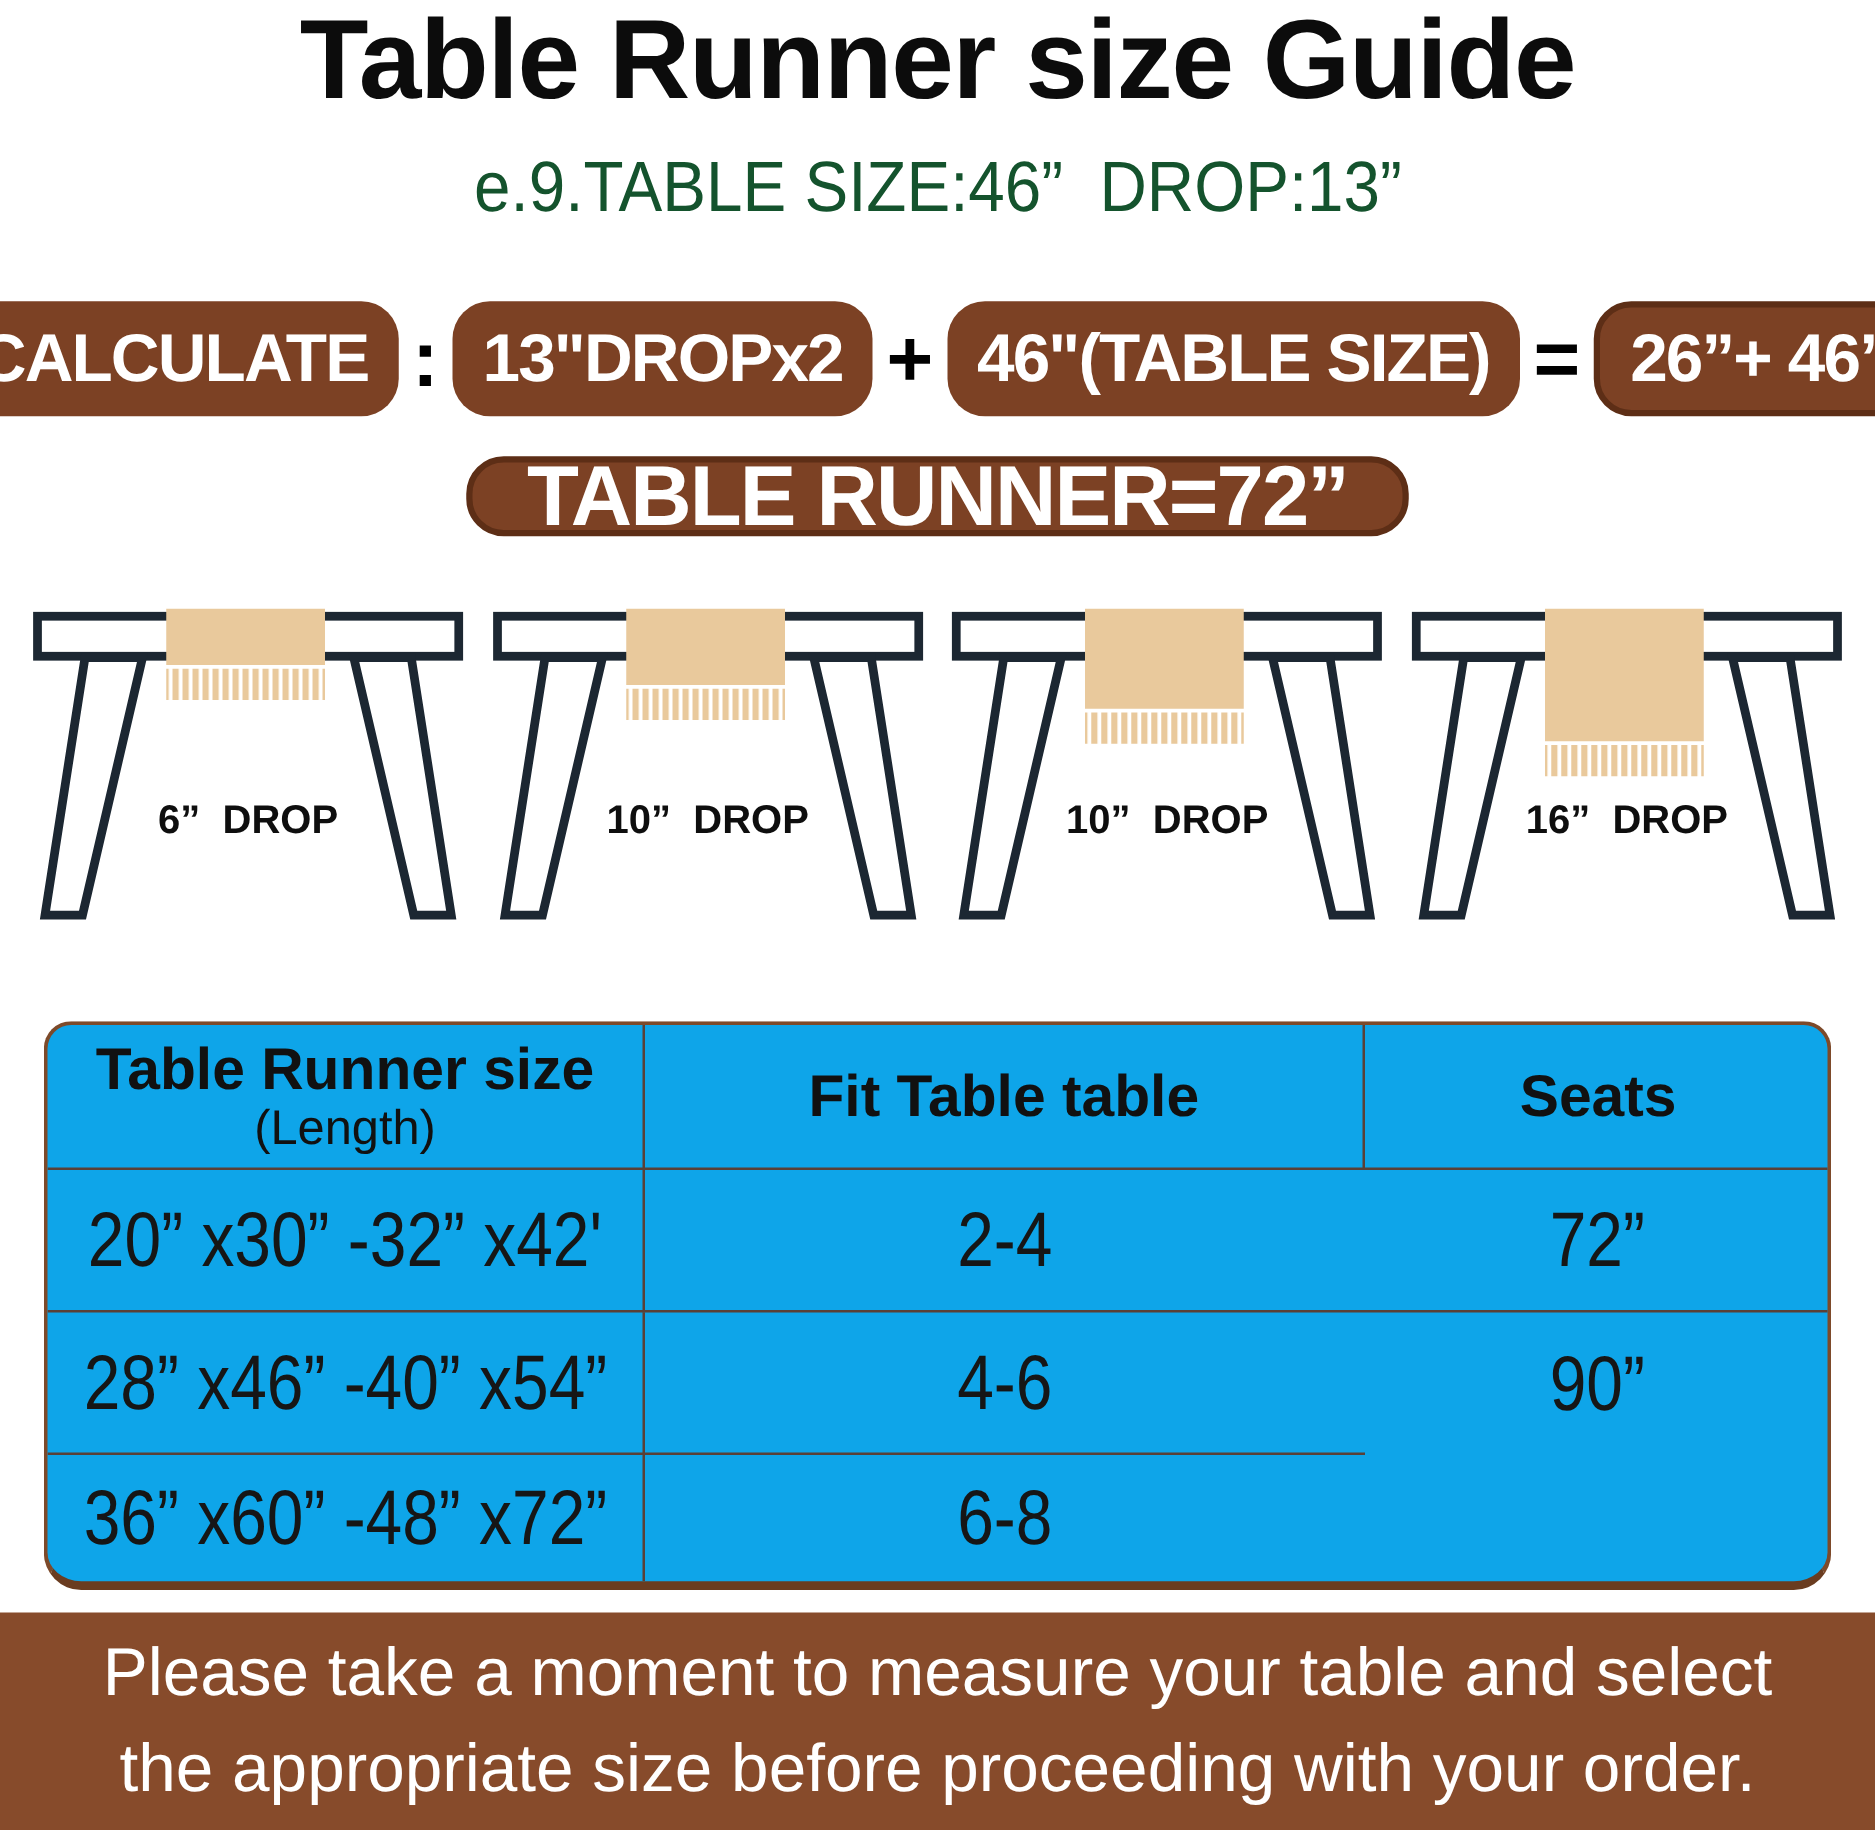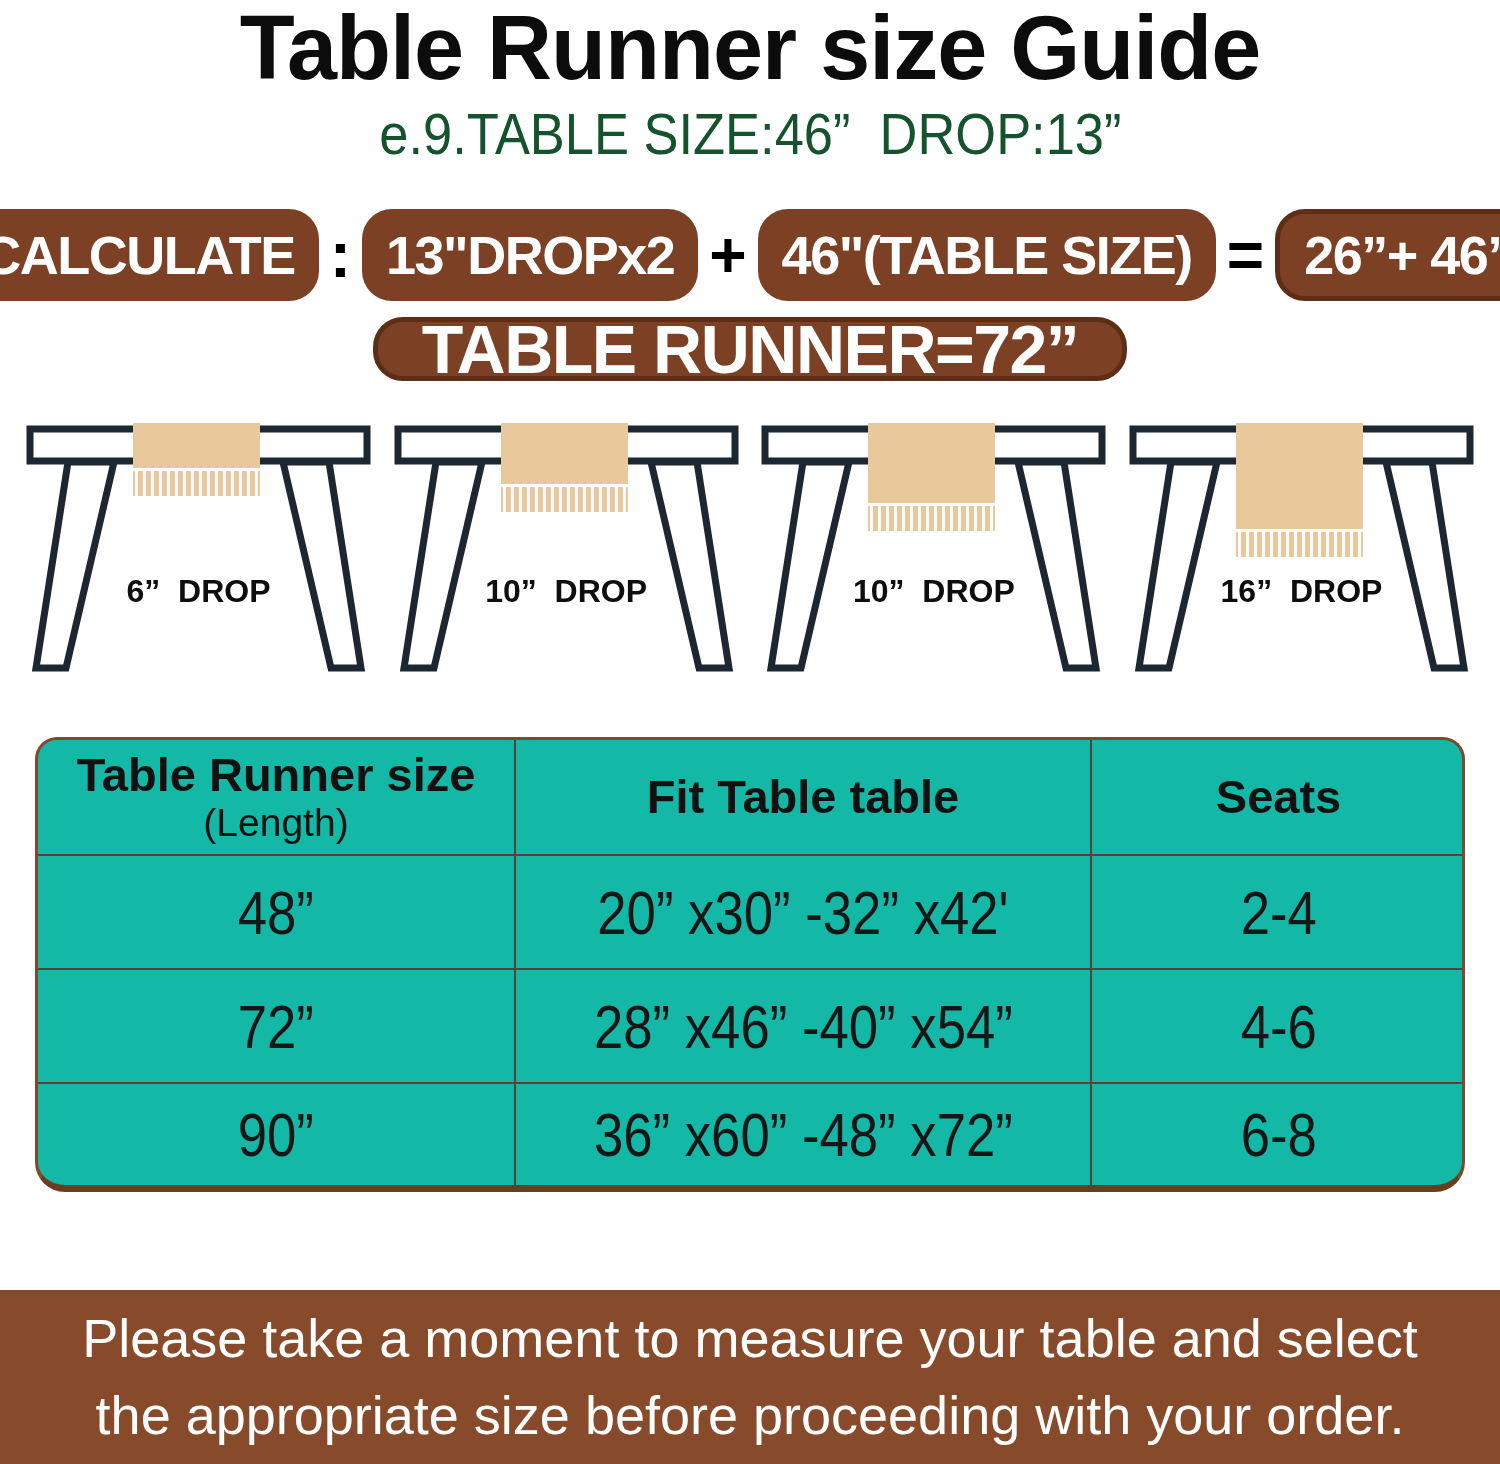--- a/index.html
+++ b/index.html
@@ -22,20 +22,21 @@
     background: #ffffff;
     font-family: "Liberation Sans", sans-serif;
     color: var(--text_black);
     overflow: hidden;
   }
   .page {
     width: 1500px;
     height: 1464px;
     display: flex;
     flex-direction: column;
+    gap: 16px;
   }
   .title {
     margin-top: 0px;
     text-align: center;
     font-size: 90px;
     font-weight: bold;
     letter-spacing: -1px;
     line-height: 1.08;
     color: #0c0c0c;
   }
@@ -115,21 +116,21 @@
     margin: 60px auto 0 auto;
     width: 1430px;
     height: 455px;
     border: 3px solid var(--size_table_border);
     border-bottom: 7px solid var(--size_table_border_dark);
     border-radius: 22px 22px 30px 30px;
     overflow: hidden;
     display: grid;
     grid-template-columns: 478px 576px 373px;
     grid-template-rows: 116px 114px 114px 101px;
-    background: #14b8a6;
+    background: #0ea5e9;
   }
   .cell {
     display: flex;
     flex-direction: column;
     align-items: center;
     justify-content: center;
     border-right: 2px solid var(--inner_line);
     border-bottom: 2px solid var(--inner_line);
   }
   .cell.last-col { border-right: none; }
@@ -240,23 +241,20 @@
       <div class="hdr-sub">(Length)</div>
     </div>
     <div class="cell">
       <div class="hdr-main">Fit Table table</div>
     </div>
     <div class="cell last-col">
       <div class="hdr-main">Seats</div>
     </div>
 
     <div class="cell">
-        <span class="num">48”</span>
-      </div>
-    <div class="cell">
         <span class="num">20” x30” -32” x42'</span>
       </div>
     <div class="cell last-col">
         <span class="num">2-4</span>
       </div>
 
     <div class="cell">
         <span class="num">72”</span>
       </div>
     <div class="cell">

